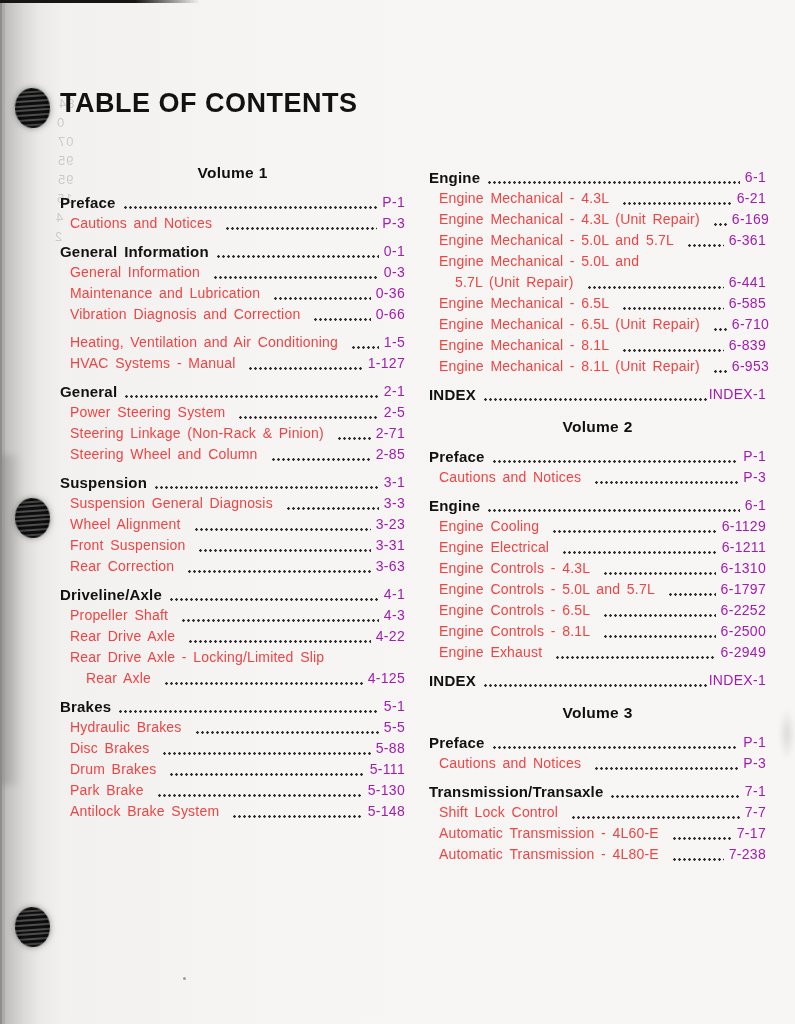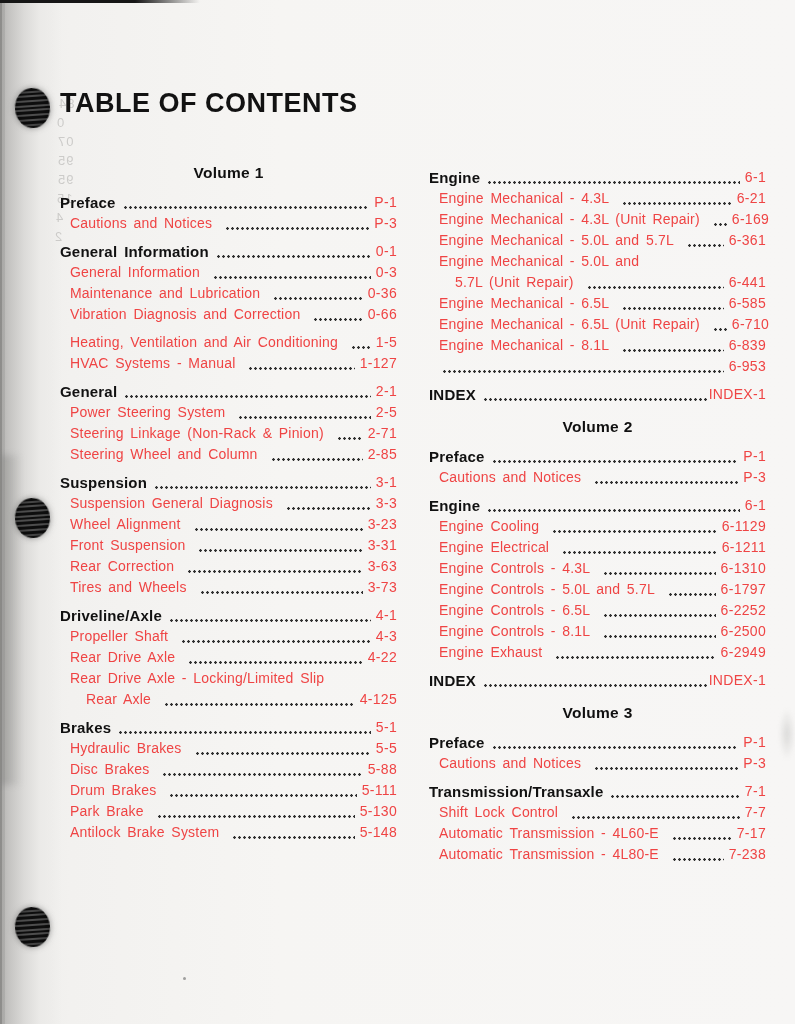--- a/index.html
+++ b/index.html
@@ -57,21 +57,21 @@
     transform:scaleX(-1);filter:blur(.6px);opacity:.65;
   }
   
   .title{
     position:absolute;top:88px;left:60px;width:715px;margin:0;
     text-align:left;font-size:27px;font-weight:700;letter-spacing:.5px;color:#121212;
   }
   
   .columns{
     position:absolute;left:60px;top:163px;width:706px;
-    display:flex;gap:32px;color:#1d1d1d;
+    display:flex;gap:24px;color:#1d1d1d;
   }
   .toc-column{display:flex;flex-direction:column;}
   .col-1{width:354px;}
   .col-2{width:337px;padding-top:4px;}
   .block + .block{margin-top:5px;}
   .volume-header{
     text-align:center;font-weight:700;font-size:15.5px;color:#101010;
     margin:1px 0 10px;letter-spacing:.3px;
   }
   .group{margin-bottom:7px;}
@@ -82,21 +82,21 @@
   }
   .entry-main .label{font-weight:700;font-size:15px;padding-left:0;color:#111;}
   .wrap2{padding-left:26px;}
   .dots{
     flex:1;height:16px;margin:0 5px 0 13px;min-width:14px;
     background-image:radial-gradient(circle,#303030 1.05px,rgba(48,48,48,0) 1.5px);
     background-size:5px 5px;background-repeat:repeat-x;background-position:left bottom 3px;
   }
   .entry-main .dots{margin-left:7px;}
   .tight .dots{margin-right:0;}
-  .page{font-size:14px;white-space:nowrap;color:#ef4444;letter-spacing:.3px;}
+  .page{font-size:14px;white-space:nowrap;color:#a21caf;letter-spacing:.3px;}
 </style>
 </head>
 <body>
 
 <div class="sheet"></div>
 <div class="binding"></div>
 <div class="left-smear"></div>
 <div class="top-line"></div>
 <div class="hole hole-1"></div>
 <div class="hole hole-2"></div>
@@ -207,25 +207,20 @@
           <div class="row">
             <span class="label">Front Suspension</span>
             <span class="dots"></span>
             <span class="page">3-31</span>
           </div>
           <div class="row">
             <span class="label">Rear Correction</span>
             <span class="dots"></span>
             <span class="page">3-63</span>
           </div>
-          <div class="row">
-            <span class="label">Tires and Wheels</span>
-            <span class="dots"></span>
-            <span class="page">3-73</span>
-          </div>
         </div>
         <div class="group">
           <div class="row entry-main">
             <span class="label">Driveline/Axle</span>
             <span class="dots"></span>
             <span class="page">4-1</span>
           </div>
           <div class="row">
             <span class="label">Propeller Shaft</span>
             <span class="dots"></span>
@@ -319,20 +314,21 @@
             <span class="label">Engine Mechanical - 6.5L (Unit Repair)</span>
             <span class="dots"></span>
             <span class="page">6-710</span>
           </div>
           <div class="row">
             <span class="label">Engine Mechanical - 8.1L</span>
             <span class="dots"></span>
             <span class="page">6-839</span>
           </div>
           <div class="row">
+            <span class="label">Engine Mechanical - 8.1L (Unit Repair)</span>
             <span class="dots"></span>
             <span class="page">6-953</span>
           </div>
         </div>
         <div class="group">
           <div class="row entry-main tight">
             <span class="label">INDEX</span>
             <span class="dots"></span>
             <span class="page">INDEX-1</span>
           </div>

